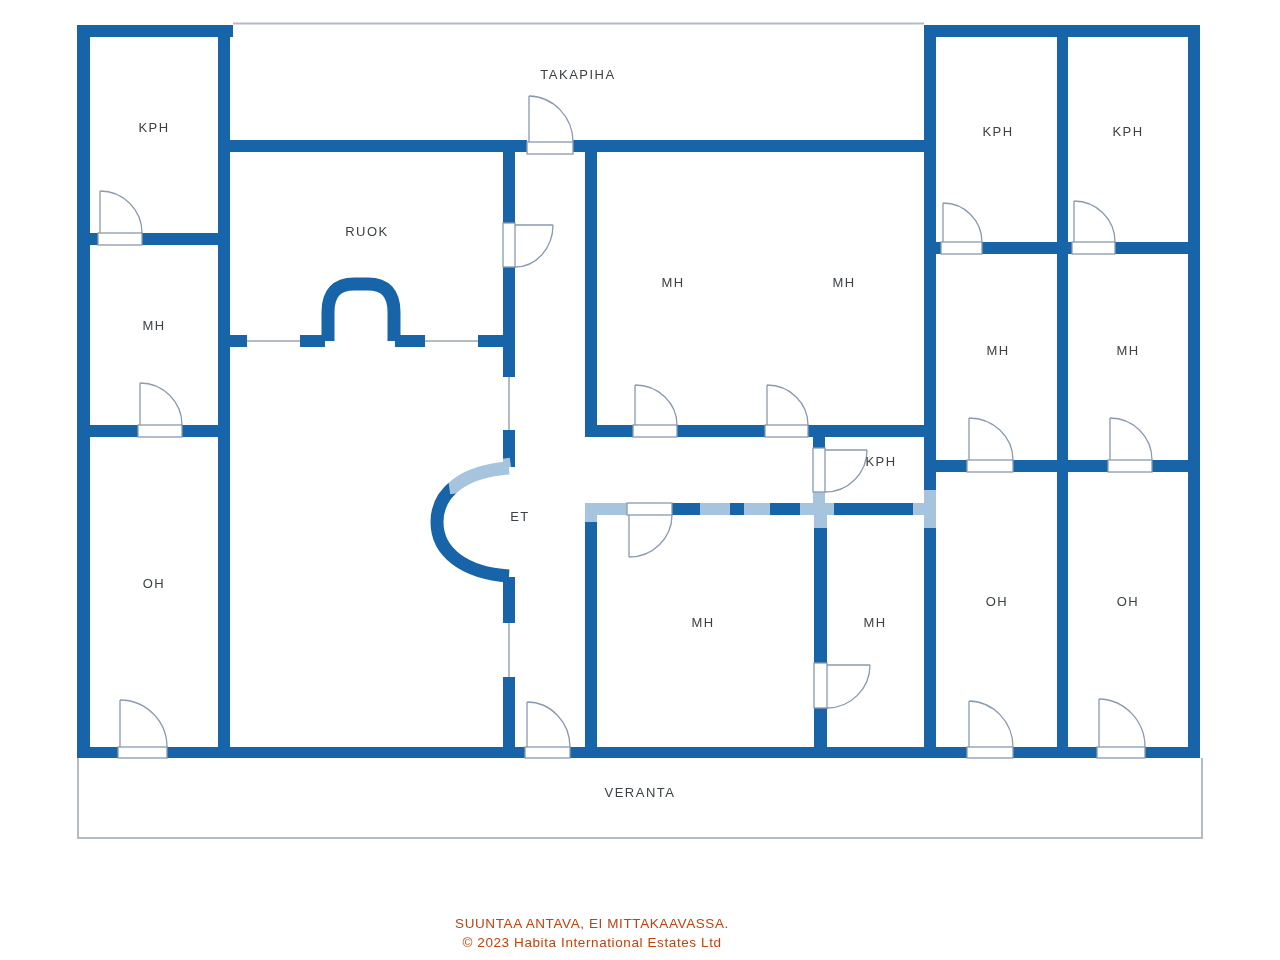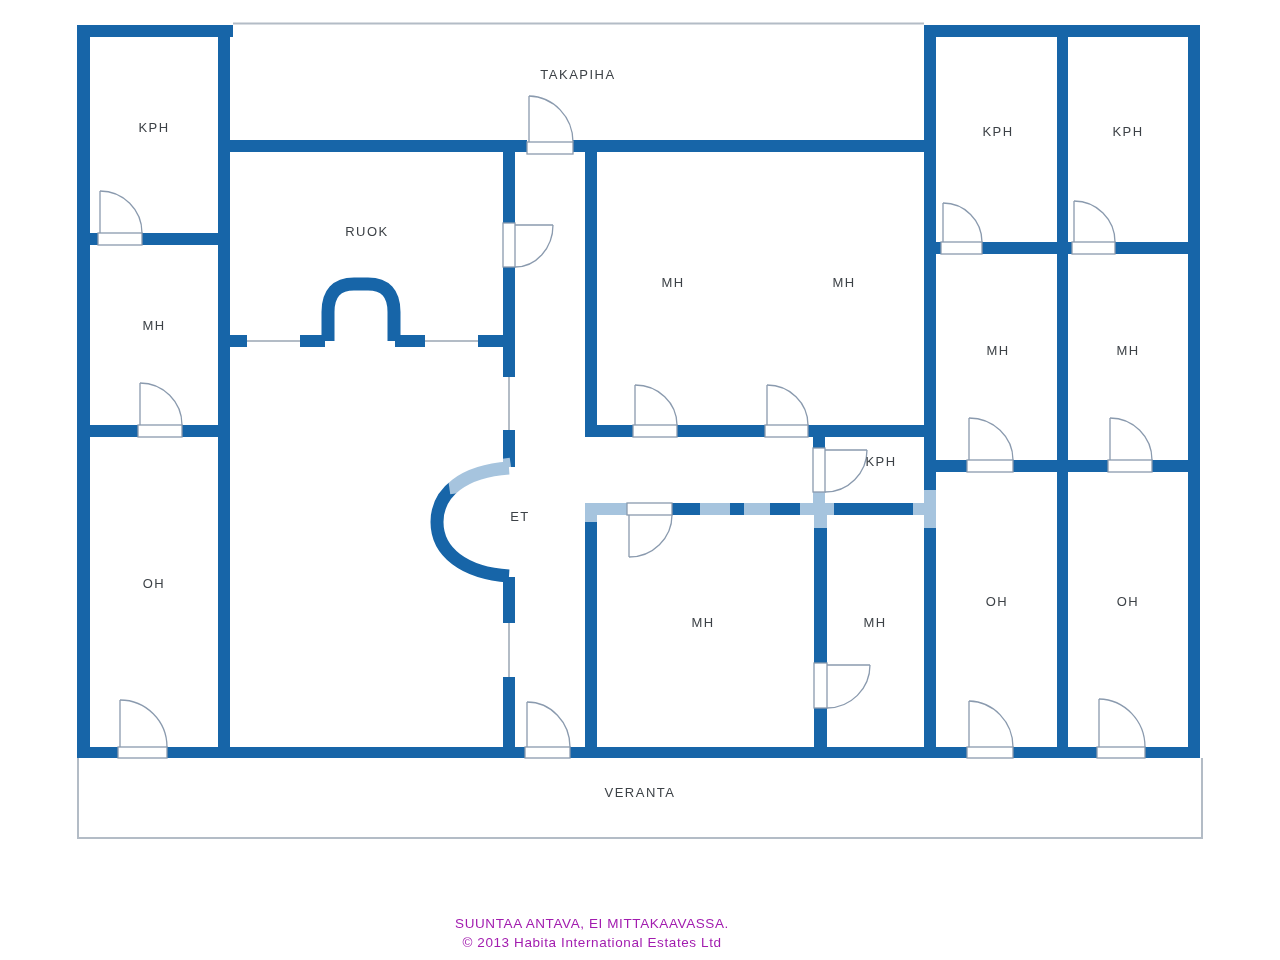--- a/index.html
+++ b/index.html
@@ -8,21 +8,21 @@
     font-family:"Liberation Sans", sans-serif;
   }
   .plan-svg{position:absolute;left:0;top:0;}
   .room-label{
     font-family:"Liberation Sans", sans-serif;
     font-size:13px;letter-spacing:1.5px;fill:#3d4247;font-weight:500;
     text-anchor:middle;
   }
   .footer{
     position:absolute;left:0;top:914px;width:1184px;text-align:center;
-    color:#a21caf;font-size:13.5px;letter-spacing:0.6px;line-height:19px;
+    color:#c2410c;font-size:13.5px;letter-spacing:0.6px;line-height:19px;
   }
   .walls rect{fill:#1765a8;}
   .arch{stroke:#1765a8;stroke-width:13;fill:none;}
   .opening{stroke:#b3bcc6;stroke-width:2;fill:none;}
   .thinline{stroke:#b3bcc6;stroke-width:2;fill:none;}
   .door-slab{fill:#ffffff;stroke:#8a9aae;stroke-width:1.3;}
   .door-leaf{stroke:#8a9aae;stroke-width:1.3;fill:none;}
   .door-arc{stroke:#8a9aae;stroke-width:1.3;fill:none;}
   .wm rect{fill:#ffffff;opacity:0.62;}
 </style>
@@ -236,16 +236,16 @@
       <text class="room-label" x="703" y="627">MH</text>
       <text class="room-label" x="875" y="627">MH</text>
       <text class="room-label" x="997" y="606">OH</text>
       <text class="room-label" x="1128" y="606">OH</text>
       <text class="room-label" x="640" y="797">VERANTA</text>
     </g>
   </svg>
 
   <div class="footer">
     <div>SUUNTAA ANTAVA, EI MITTAKAAVASSA.</div>
-    <div>© 2013 Habita International Estates Ltd</div>
+    <div>© 2023 Habita International Estates Ltd</div>
   </div>
 
 </div>
 
 </body></html>

